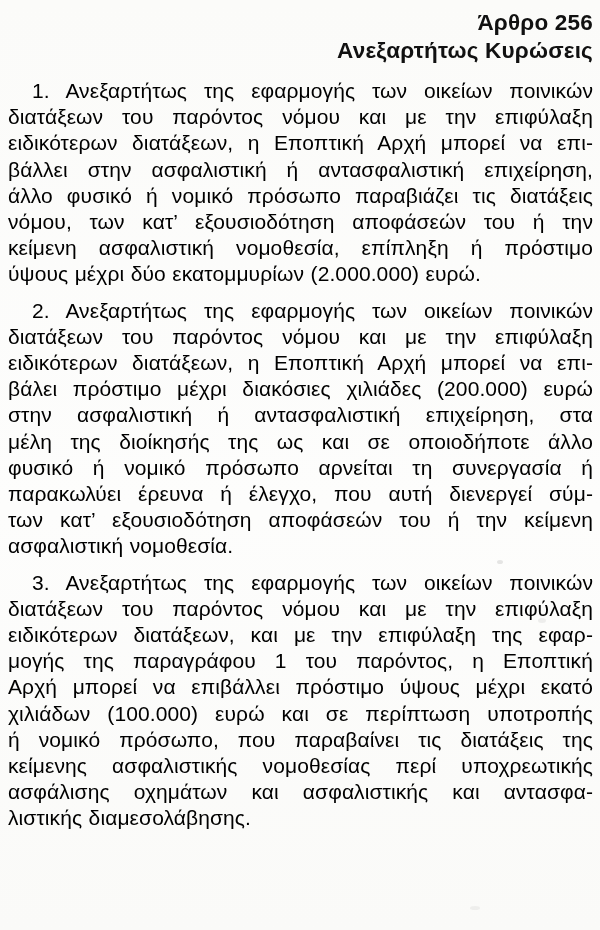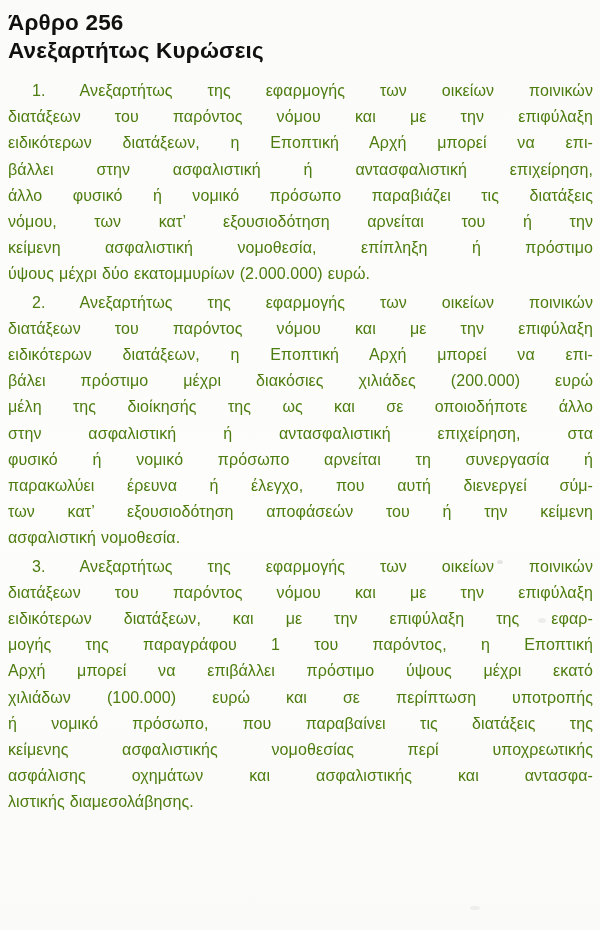--- a/index.html
+++ b/index.html
@@ -15,45 +15,45 @@
     overflow: hidden;
     position: relative;
   }
   .page {
     padding: 9px 7px 0 8px;
     box-sizing: border-box;
     width: 600px;
     height: 930px;
   }
   .title-block {
-    text-align: left;
+    text-align: right;
     margin: 0 0 13px 0;
   }
   .title-block .t {
     font-size: 22.5px;
     line-height: 28px;
     font-weight: bold;
     color: #111;
     letter-spacing: 0.2px;
   }
   .para {
     margin: 0;
   }
   .para + .para {
-    margin-top: 2px;
+    margin-top: 10px;
   }
   .line {
     display: block;
-    font-size: 16px;
+    font-size: 21px;
     line-height: 26.2px;
     letter-spacing: 0.1px;
     text-align: justify;
     text-align-last: justify;
     word-spacing: 0.5px;
-    color: #4d7c0f;
+    color: #000000;
   }
   .line.first {
     text-indent: 24px;
   }
   .line.last {
     text-align-last: left;
   }
   
   .speck {
     position: absolute;
@@ -73,31 +73,31 @@
     <div class="t">Άρθρο 256</div>
     <div class="t">Ανεξαρτήτως Κυρώσεις</div>
   </div>
   <div>
       <div class="para">
         <span class="line first">1. Ανεξαρτήτως της εφαρμογής των οικείων ποινικών</span>
         <span class="line">διατάξεων του παρόντος νόμου και με την επιφύλαξη</span>
         <span class="line">ειδικότερων διατάξεων, η Εποπτική Αρχή μπορεί να επι-</span>
         <span class="line">βάλλει στην ασφαλιστική ή αντασφαλιστική επιχείρηση,</span>
         <span class="line">άλλο φυσικό ή νομικό πρόσωπο παραβιάζει τις διατάξεις</span>
-        <span class="line">νόμου, των κατ’ εξουσιοδότηση αρνείται του ή την</span>
+        <span class="line">νόμου, των κατ’ εξουσιοδότηση αποφάσεών του ή την</span>
         <span class="line">κείμενη ασφαλιστική νομοθεσία, επίπληξη ή πρόστιμο</span>
         <span class="line last">ύψους μέχρι δύο εκατομμυρίων (2.000.000) ευρώ.</span>
       </div>
       <div class="para">
         <span class="line first">2. Ανεξαρτήτως της εφαρμογής των οικείων ποινικών</span>
         <span class="line">διατάξεων του παρόντος νόμου και με την επιφύλαξη</span>
         <span class="line">ειδικότερων διατάξεων, η Εποπτική Αρχή μπορεί να επι-</span>
         <span class="line">βάλει πρόστιμο μέχρι διακόσιες χιλιάδες (200.000) ευρώ</span>
+        <span class="line">στην ασφαλιστική ή αντασφαλιστική επιχείρηση, στα</span>
         <span class="line">μέλη της διοίκησής της ως και σε οποιοδήποτε άλλο</span>
-        <span class="line">στην ασφαλιστική ή αντασφαλιστική επιχείρηση, στα</span>
         <span class="line">φυσικό ή νομικό πρόσωπο αρνείται τη συνεργασία ή</span>
         <span class="line">παρακωλύει έρευνα ή έλεγχο, που αυτή διενεργεί σύμ-</span>
         <span class="line">των κατ’ εξουσιοδότηση αποφάσεών του ή την κείμενη</span>
         <span class="line last">ασφαλιστική νομοθεσία.</span>
       </div>
       <div class="para">
         <span class="line first">3. Ανεξαρτήτως της εφαρμογής των οικείων ποινικών</span>
         <span class="line">διατάξεων του παρόντος νόμου και με την επιφύλαξη</span>
         <span class="line">ειδικότερων διατάξεων, και με την επιφύλαξη της εφαρ-</span>
         <span class="line">μογής της παραγράφου 1 του παρόντος, η Εποπτική</span>

